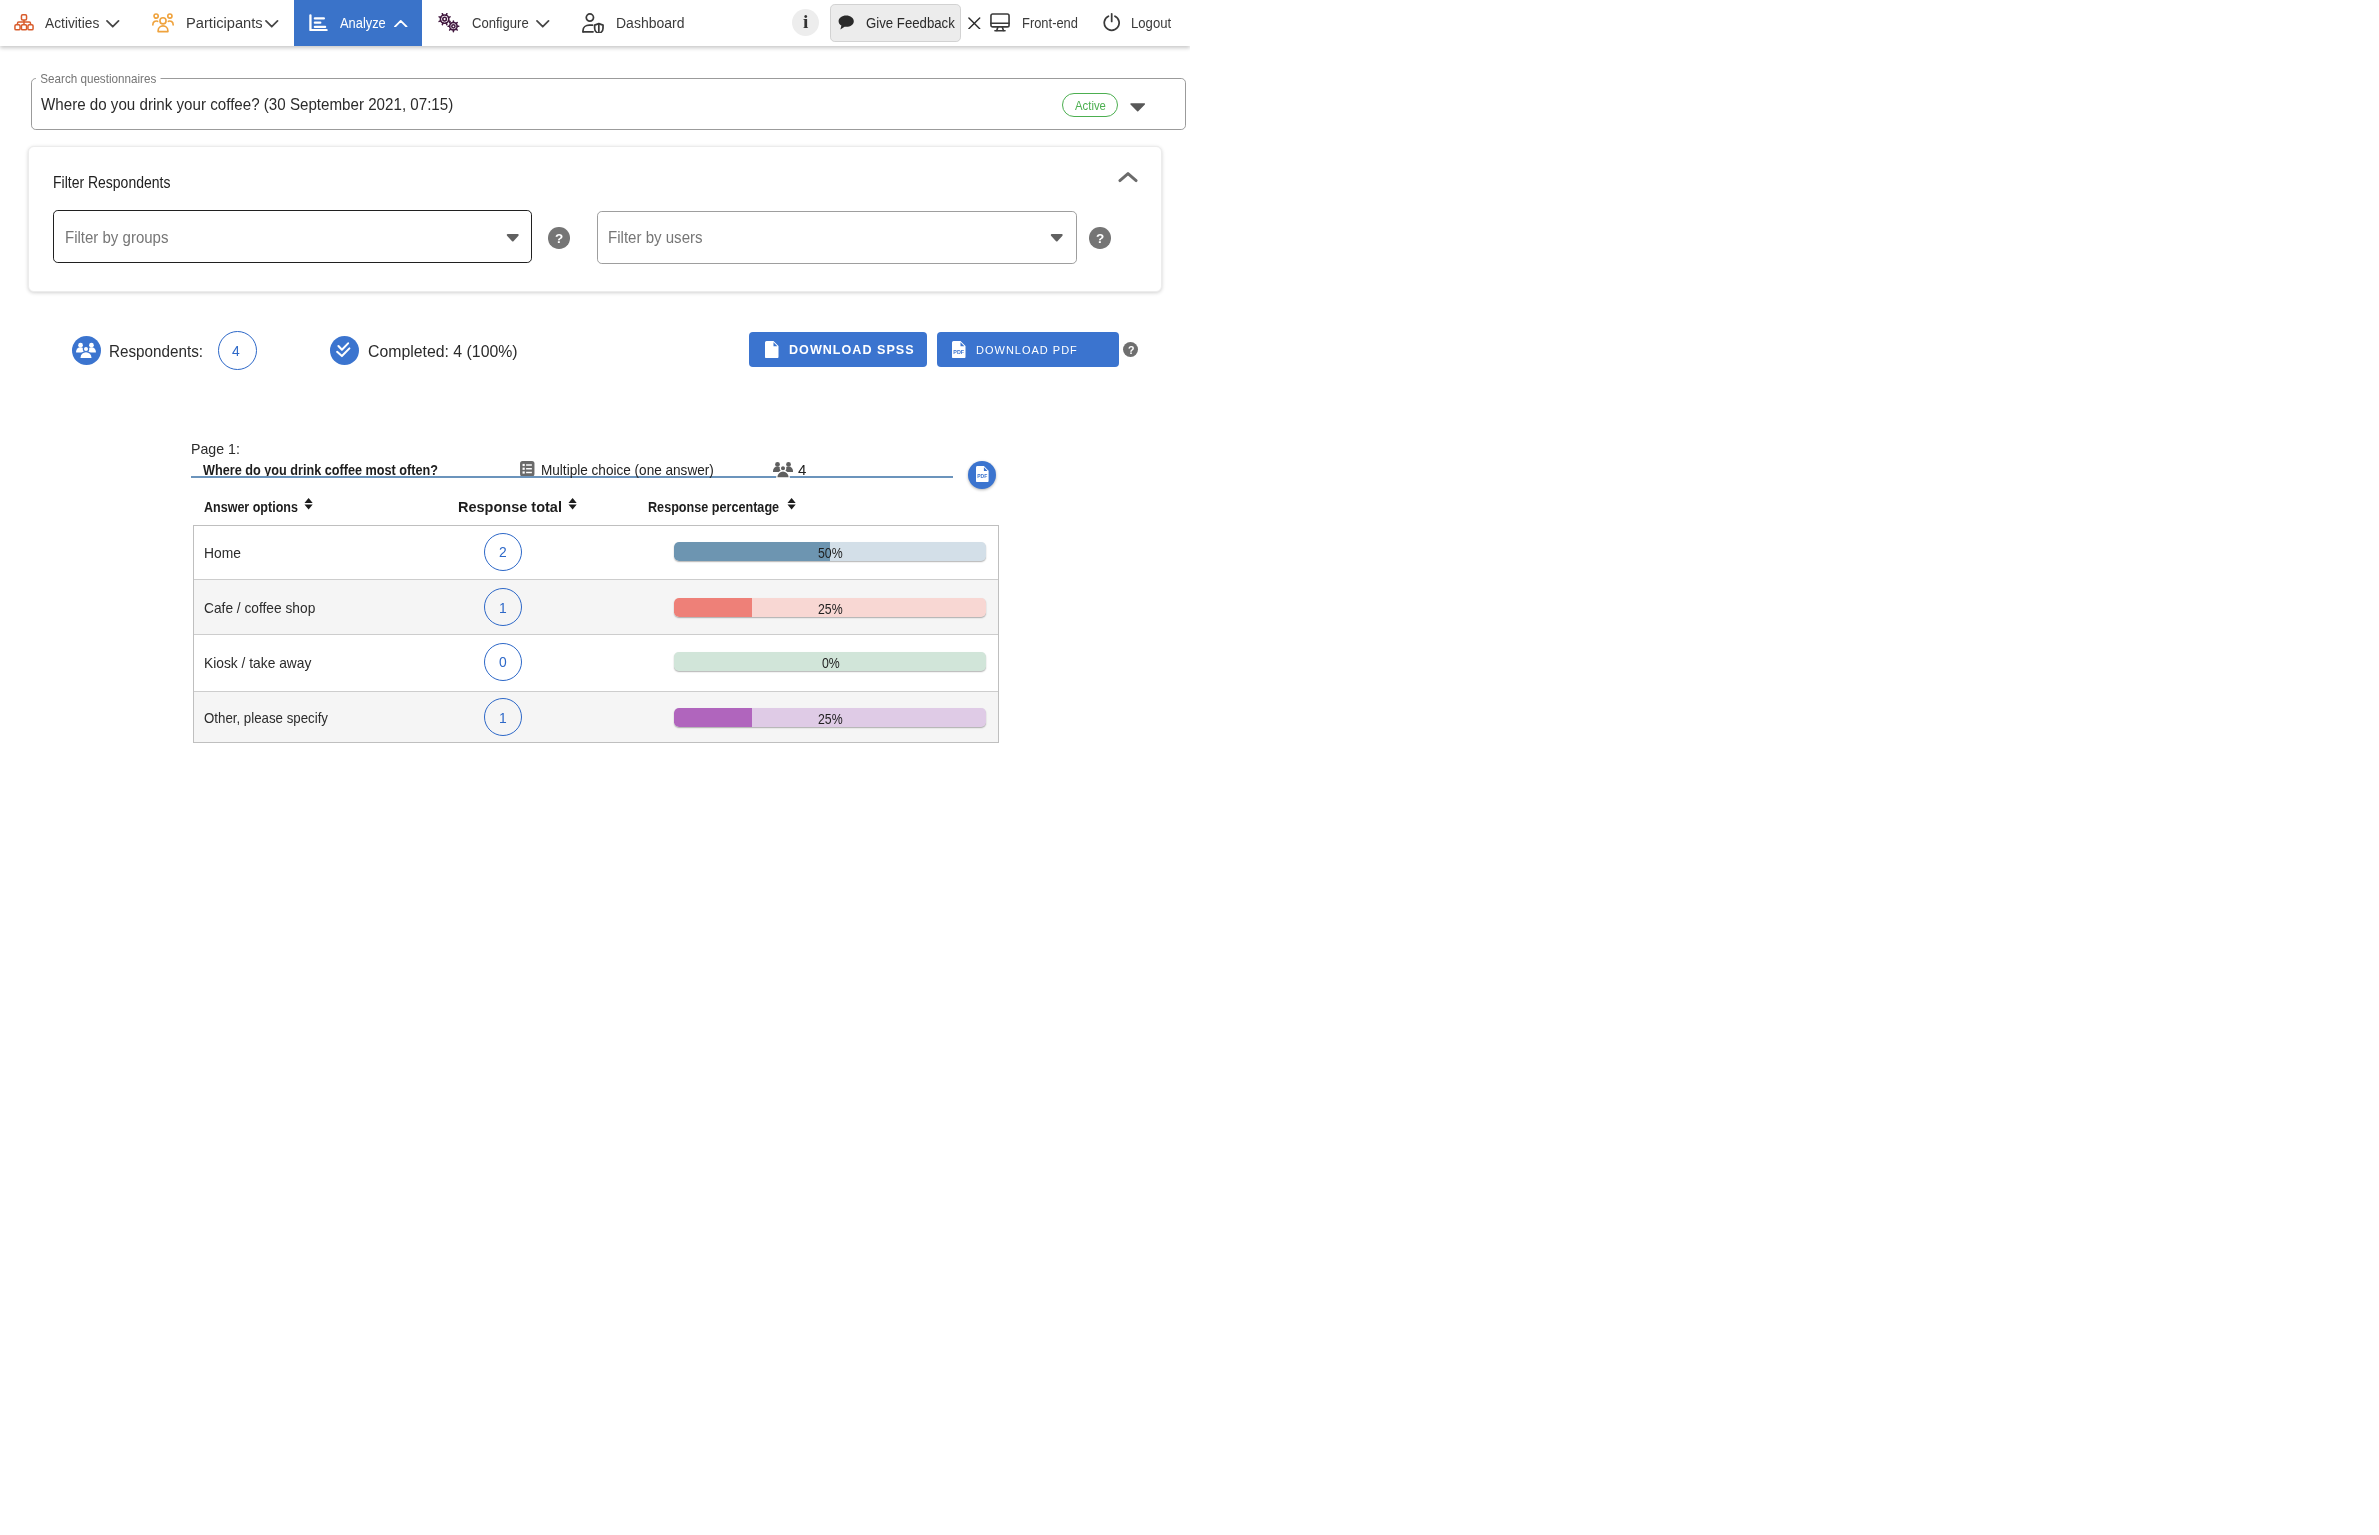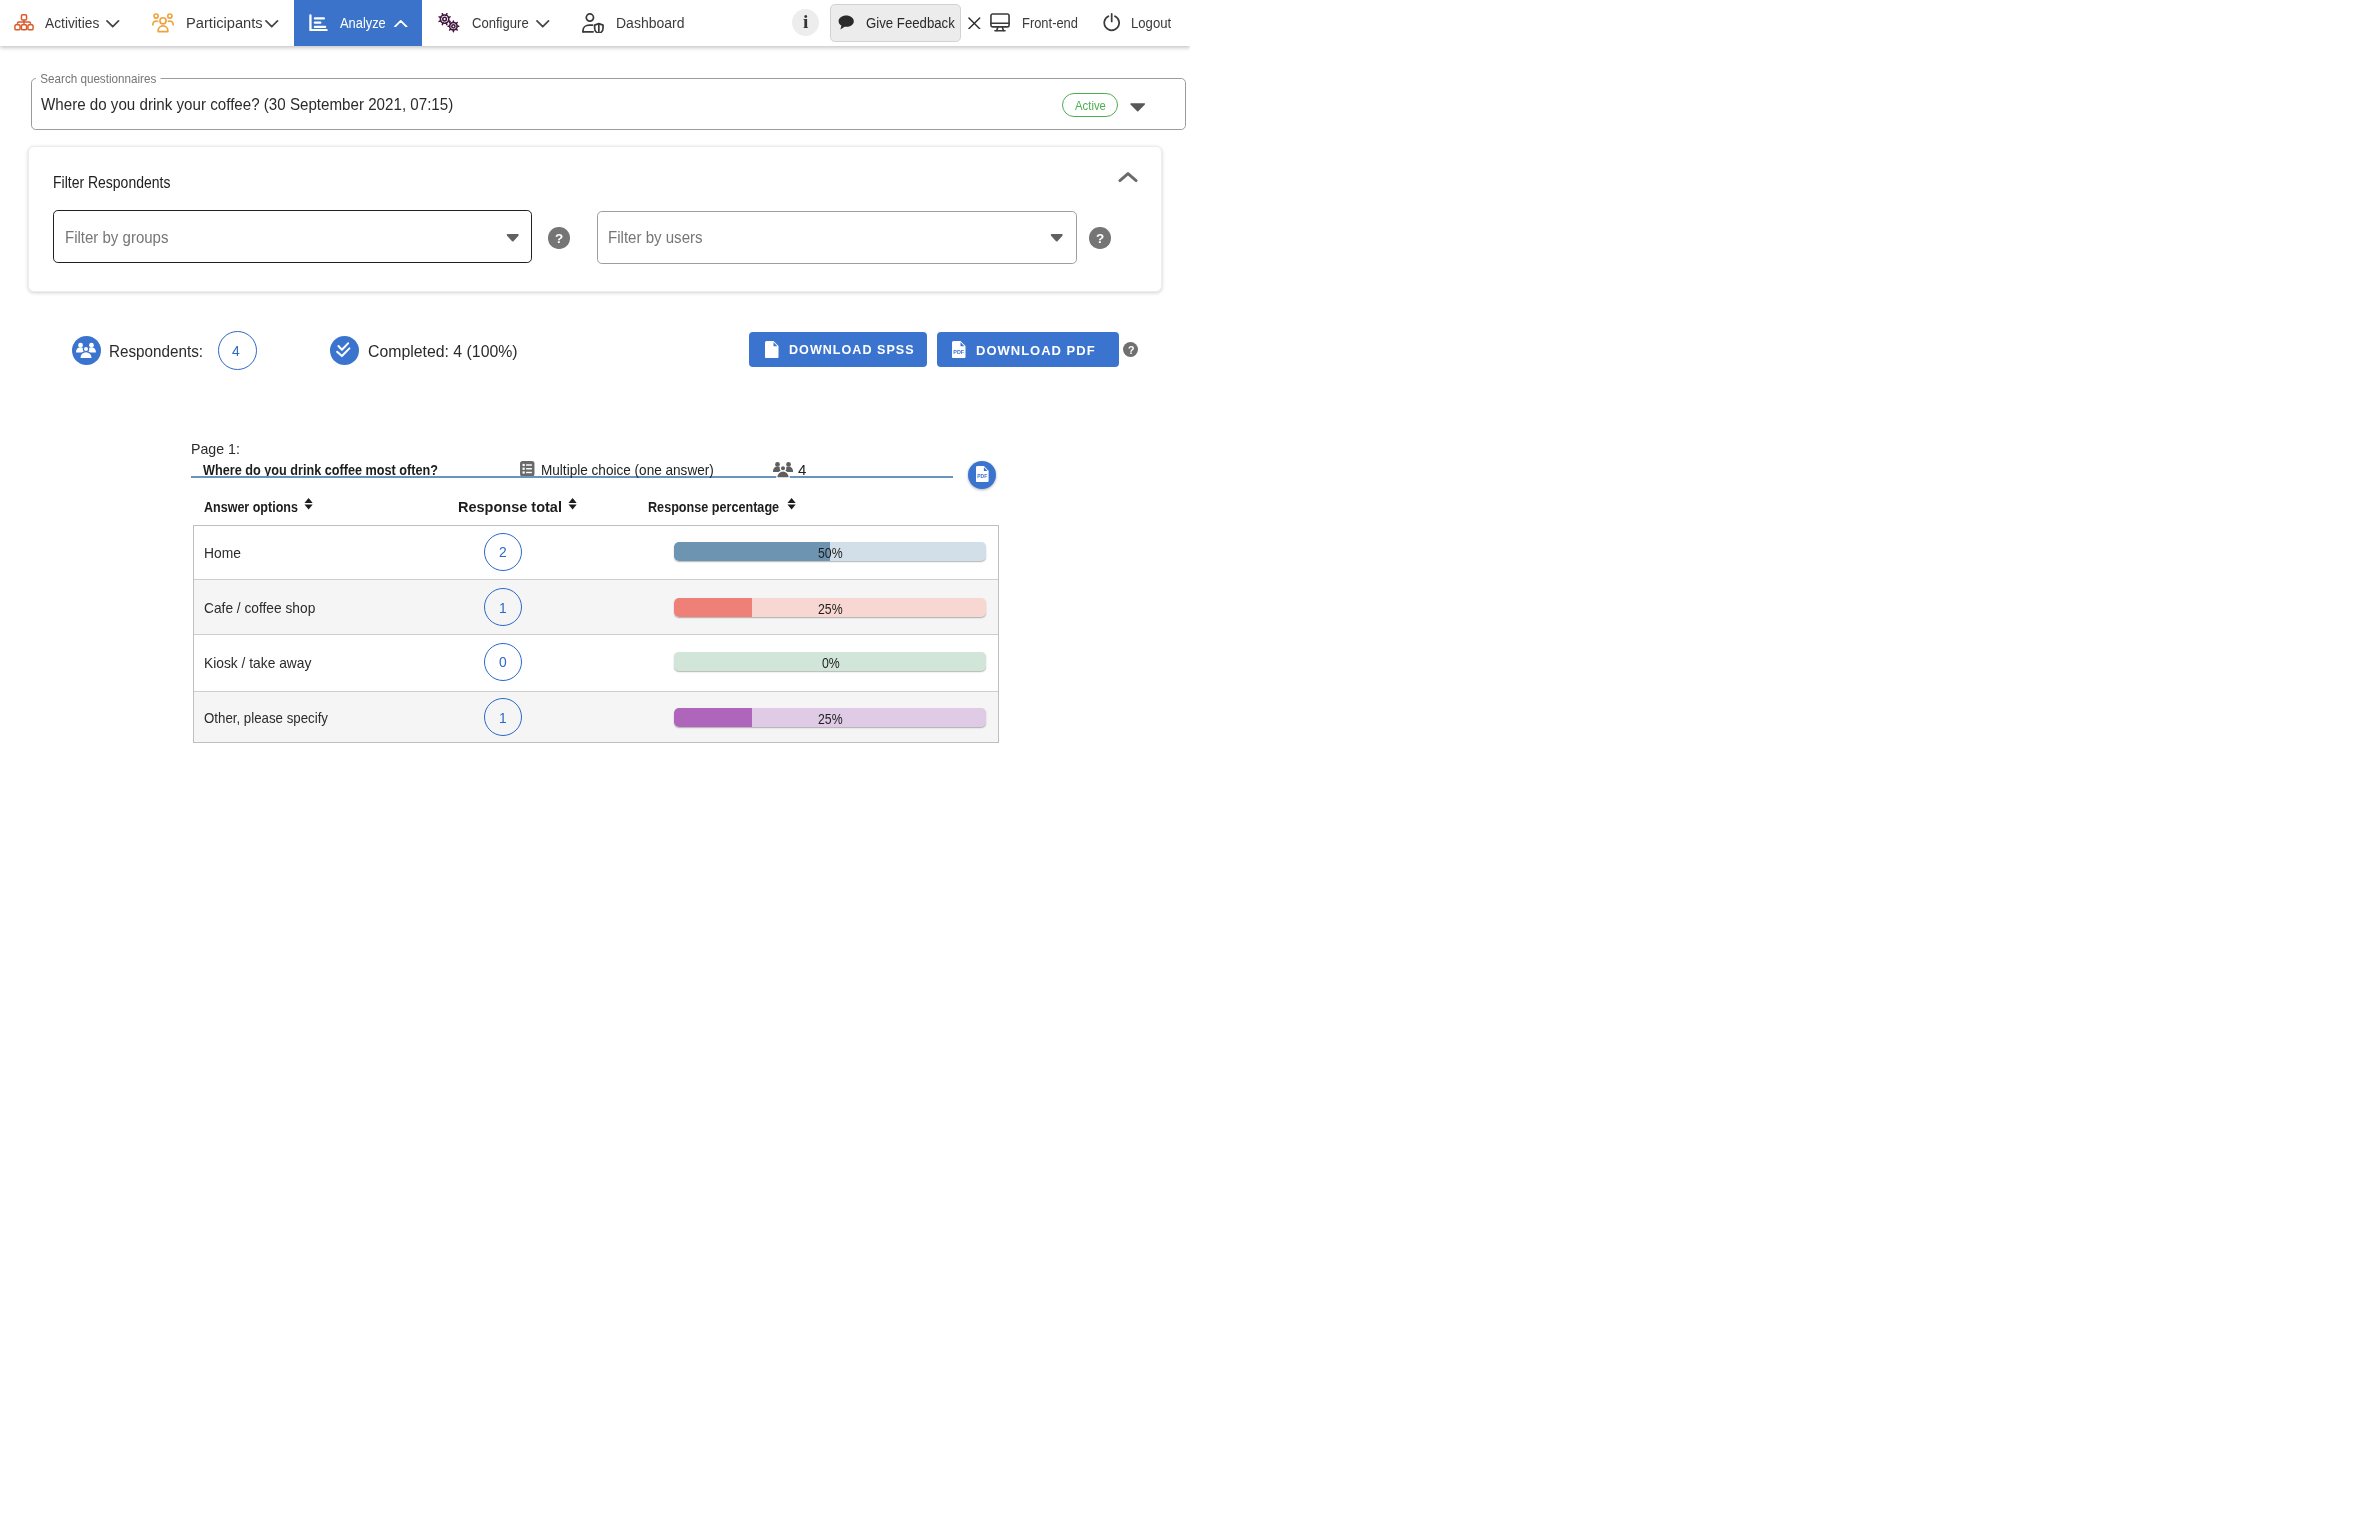--- a/index.html
+++ b/index.html
@@ -166,21 +166,21 @@
   <svg class="abs" style="left:765px;top:341px;" width="13.5" height="17.4" viewBox="0 0 14 18" fill="#fff">
       <path d="M1.6 0 h7.2 L14 5.2 v11 a1.8 1.8 0 0 1-1.8 1.8 h-10.6 A1.6 1.6 0 0 1 0 16.4 v-14.8 A1.6 1.6 0 0 1 1.6 0 z M8.8 1.4 v4 h4 z" fill-rule="evenodd"></path>
     </svg>
   <div class="t" style="left:789px;top:350px;font-size:12.6px;font-weight:bold;letter-spacing:1px;color:#fff;transform:translateY(-50%);">DOWNLOAD SPSS</div>
 
   <div class="abs" style="left:937px;top:332px;width:182px;height:35px;background:#3b74cf;border-radius:3.9px;"></div>
   <svg class="abs" style="left:952px;top:341px;" width="13.5" height="17.4" viewBox="0 0 14 18">
     <path fill="#fff" d="M1.6 0 h7.2 L14 5.2 v11 a1.8 1.8 0 0 1-1.8 1.8 h-10.6 A1.6 1.6 0 0 1 0 16.4 v-14.8 A1.6 1.6 0 0 1 1.6 0 z M8.8 1.4 v4 h4 z" fill-rule="evenodd"></path>
     <text x="7" y="13.3" font-size="5.6" font-weight="bold" fill="#3b74cf" text-anchor="middle" font-family="Liberation Sans">PDF</text>
   </svg>
-  <div class="t" style="left:976px;top:350px;font-size:13px;font-weight:bold;letter-spacing:1px;color:#fff;transform:translateY(-50%);">DOWNLOAD PDF</div>
+  <div class="t" style="left:976px;top:350px;font-size:11px;font-weight:normal;letter-spacing:1px;color:#fff;transform:translateY(-50%);">DOWNLOAD PDF</div>
   <div class="abs" style="left:1123px;top:342px;width:15px;height:15px;border-radius:50%;background:#6f6f6f;"></div>
   <div class="t" style="left:1128px;top:350px;font-size:10.6px;font-weight:bold;color:#fff;transform:translateY(-50%);">?</div>
 
   <div class="t" style="left:191px;top:448px;font-size:15px;color:#2b2b2b;transform:translateY(-50%) scaleX(0.945);">Page 1:</div>
   <div class="t" style="left:203px;top:469px;font-size:15px;font-weight:bold;color:#1d1d1d;transform:translateY(-50%) scaleX(0.844);">Where do you drink coffee most often?</div>
   <div class="abs" style="left:191px;top:476px;width:762px;height:2.1px;background:#6b94bc;"></div>
 
   <svg class="abs" style="left:520px;top:461px;" width="14.5" height="15.4" viewBox="0 0 15 16">
     <rect x="0" y="0" width="15" height="16" rx="2.6" fill="#6a6a6a"></rect>
     <rect x="2.6" y="3" width="2.3" height="2.3" fill="#fff"></rect>

